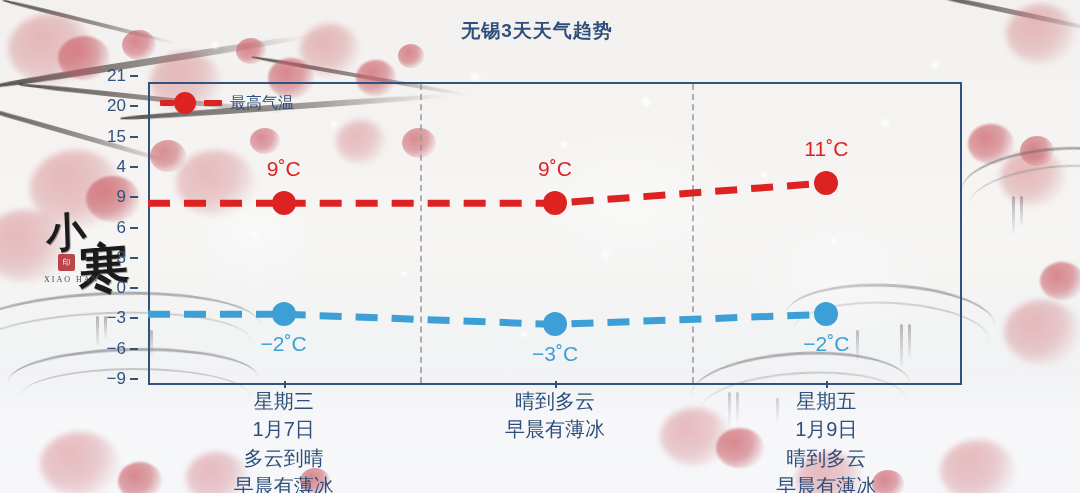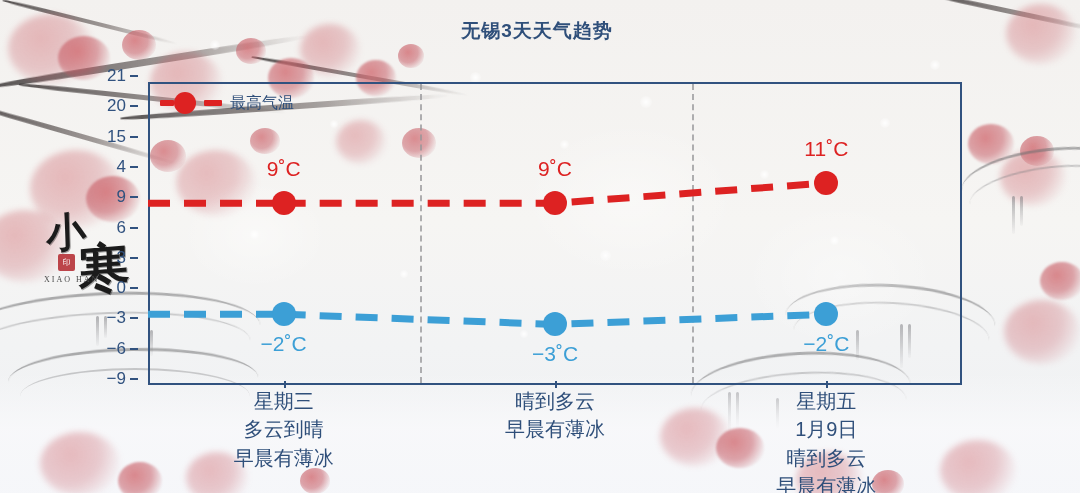--- a/index.html
+++ b/index.html
@@ -304,20 +304,21 @@
           <span class="seg b"></span>
       </span>
       <span class="txt">最高气温</span>
     </div>
   </div>
 
   <div id="xaxis">
       <div class="daycol" style="left: 135.667px;">
         <span class="tickstub"></span>
         <div>星期三</div>
+        <div>1月7日</div>
         <div>多云到晴</div>
         <div>早晨有薄冰</div>
       </div>
       <div class="daycol" style="left: 407px;">
         <span class="tickstub"></span>
         <div>晴到多云</div>
         <div>早晨有薄冰</div>
       </div>
       <div class="daycol" style="left: 678.333px;">
         <span class="tickstub"></span>

